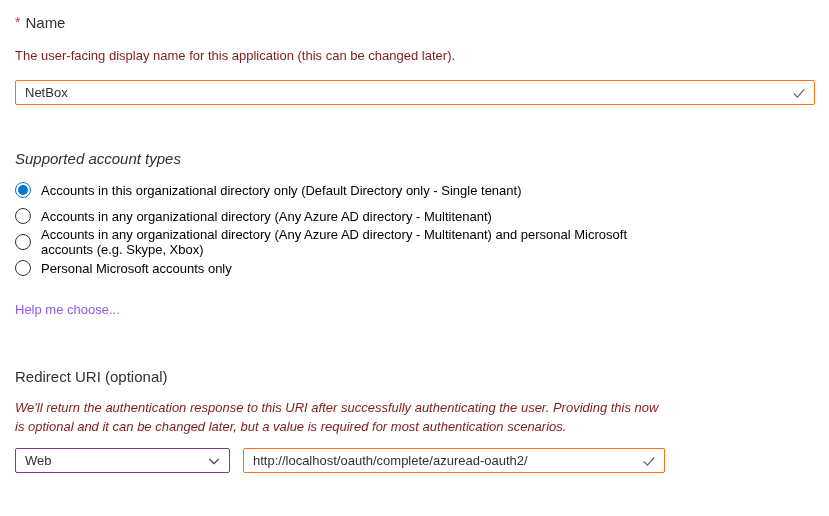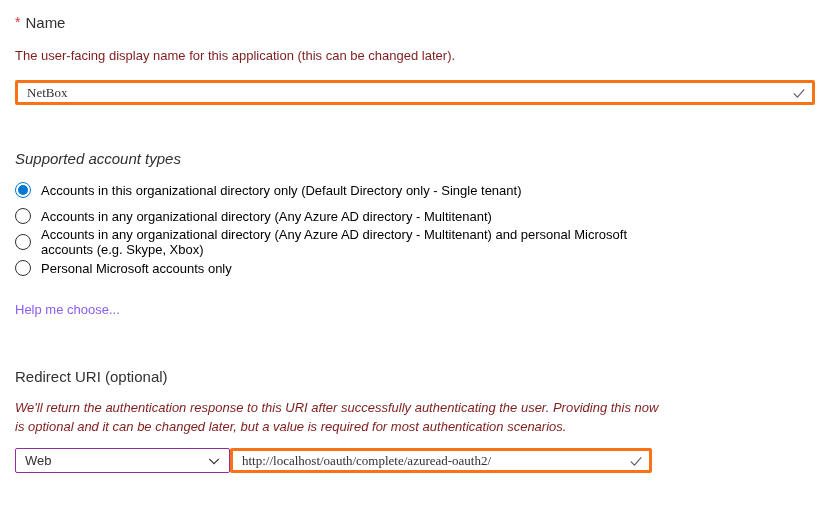--- a/index.html
+++ b/index.html
@@ -24,23 +24,23 @@
   .field-desc {
     font-size: 13px; line-height: 19px; color: #7f1d1d;
     margin-top: 12px; max-width: 796px;
   }
 
   
   .input-wrap { position: relative; }
   .name-input-wrap { margin-top: 15px; width: 800px; }
   input.text-input {
     width: 100%; height: 25px;
-    border: 3px solid #f97316; border-radius: 2px;
+    border: 1px solid #f97316; border-radius: 2px;
     padding: 0 30px 0 9px;
-    font-size: 13px; font-family: Liberation Serif, serif; color: #323130;
+    font-size: 13px; font-family: Liberation Sans, sans-serif; color: #323130;
     outline: none; background: #fff; display: block;
   }
   .trailing-icon {
     position: absolute; right: 9px; top: 50%;
     transform: translateY(-50%);
     width: 14px; height: 14px; display: flex; align-items: center;
     pointer-events: none;
   }
 
   
@@ -67,21 +67,21 @@
 
   .help-link {
     display: inline-block; margin-top: 17px;
     font-size: 13px; color: #8b5cf6; cursor: pointer; text-decoration: none;
   }
 
   
   .redirect-heading { margin-top: 48px; }
   .redirect-desc { margin-top: 11px; font-style: italic; }
   .controls-row { display: flex; margin-top: 12px; }
-  .select-wrap { position: relative; width: 215px; margin-right: 0; }
+  .select-wrap { position: relative; width: 215px; margin-right: 13px; }
   .platform-select {
     width: 215px; height: 25px;
     border: 1px solid #8f2f9b; border-radius: 2px;
     font-size: 13px; color: #323130; background: #fff;
     padding: 0 30px 0 9px; line-height: 23px; cursor: pointer;
     white-space: nowrap; overflow: hidden;
   }
   .uri-input-wrap { width: 422px; }
 </style>
 </head>

